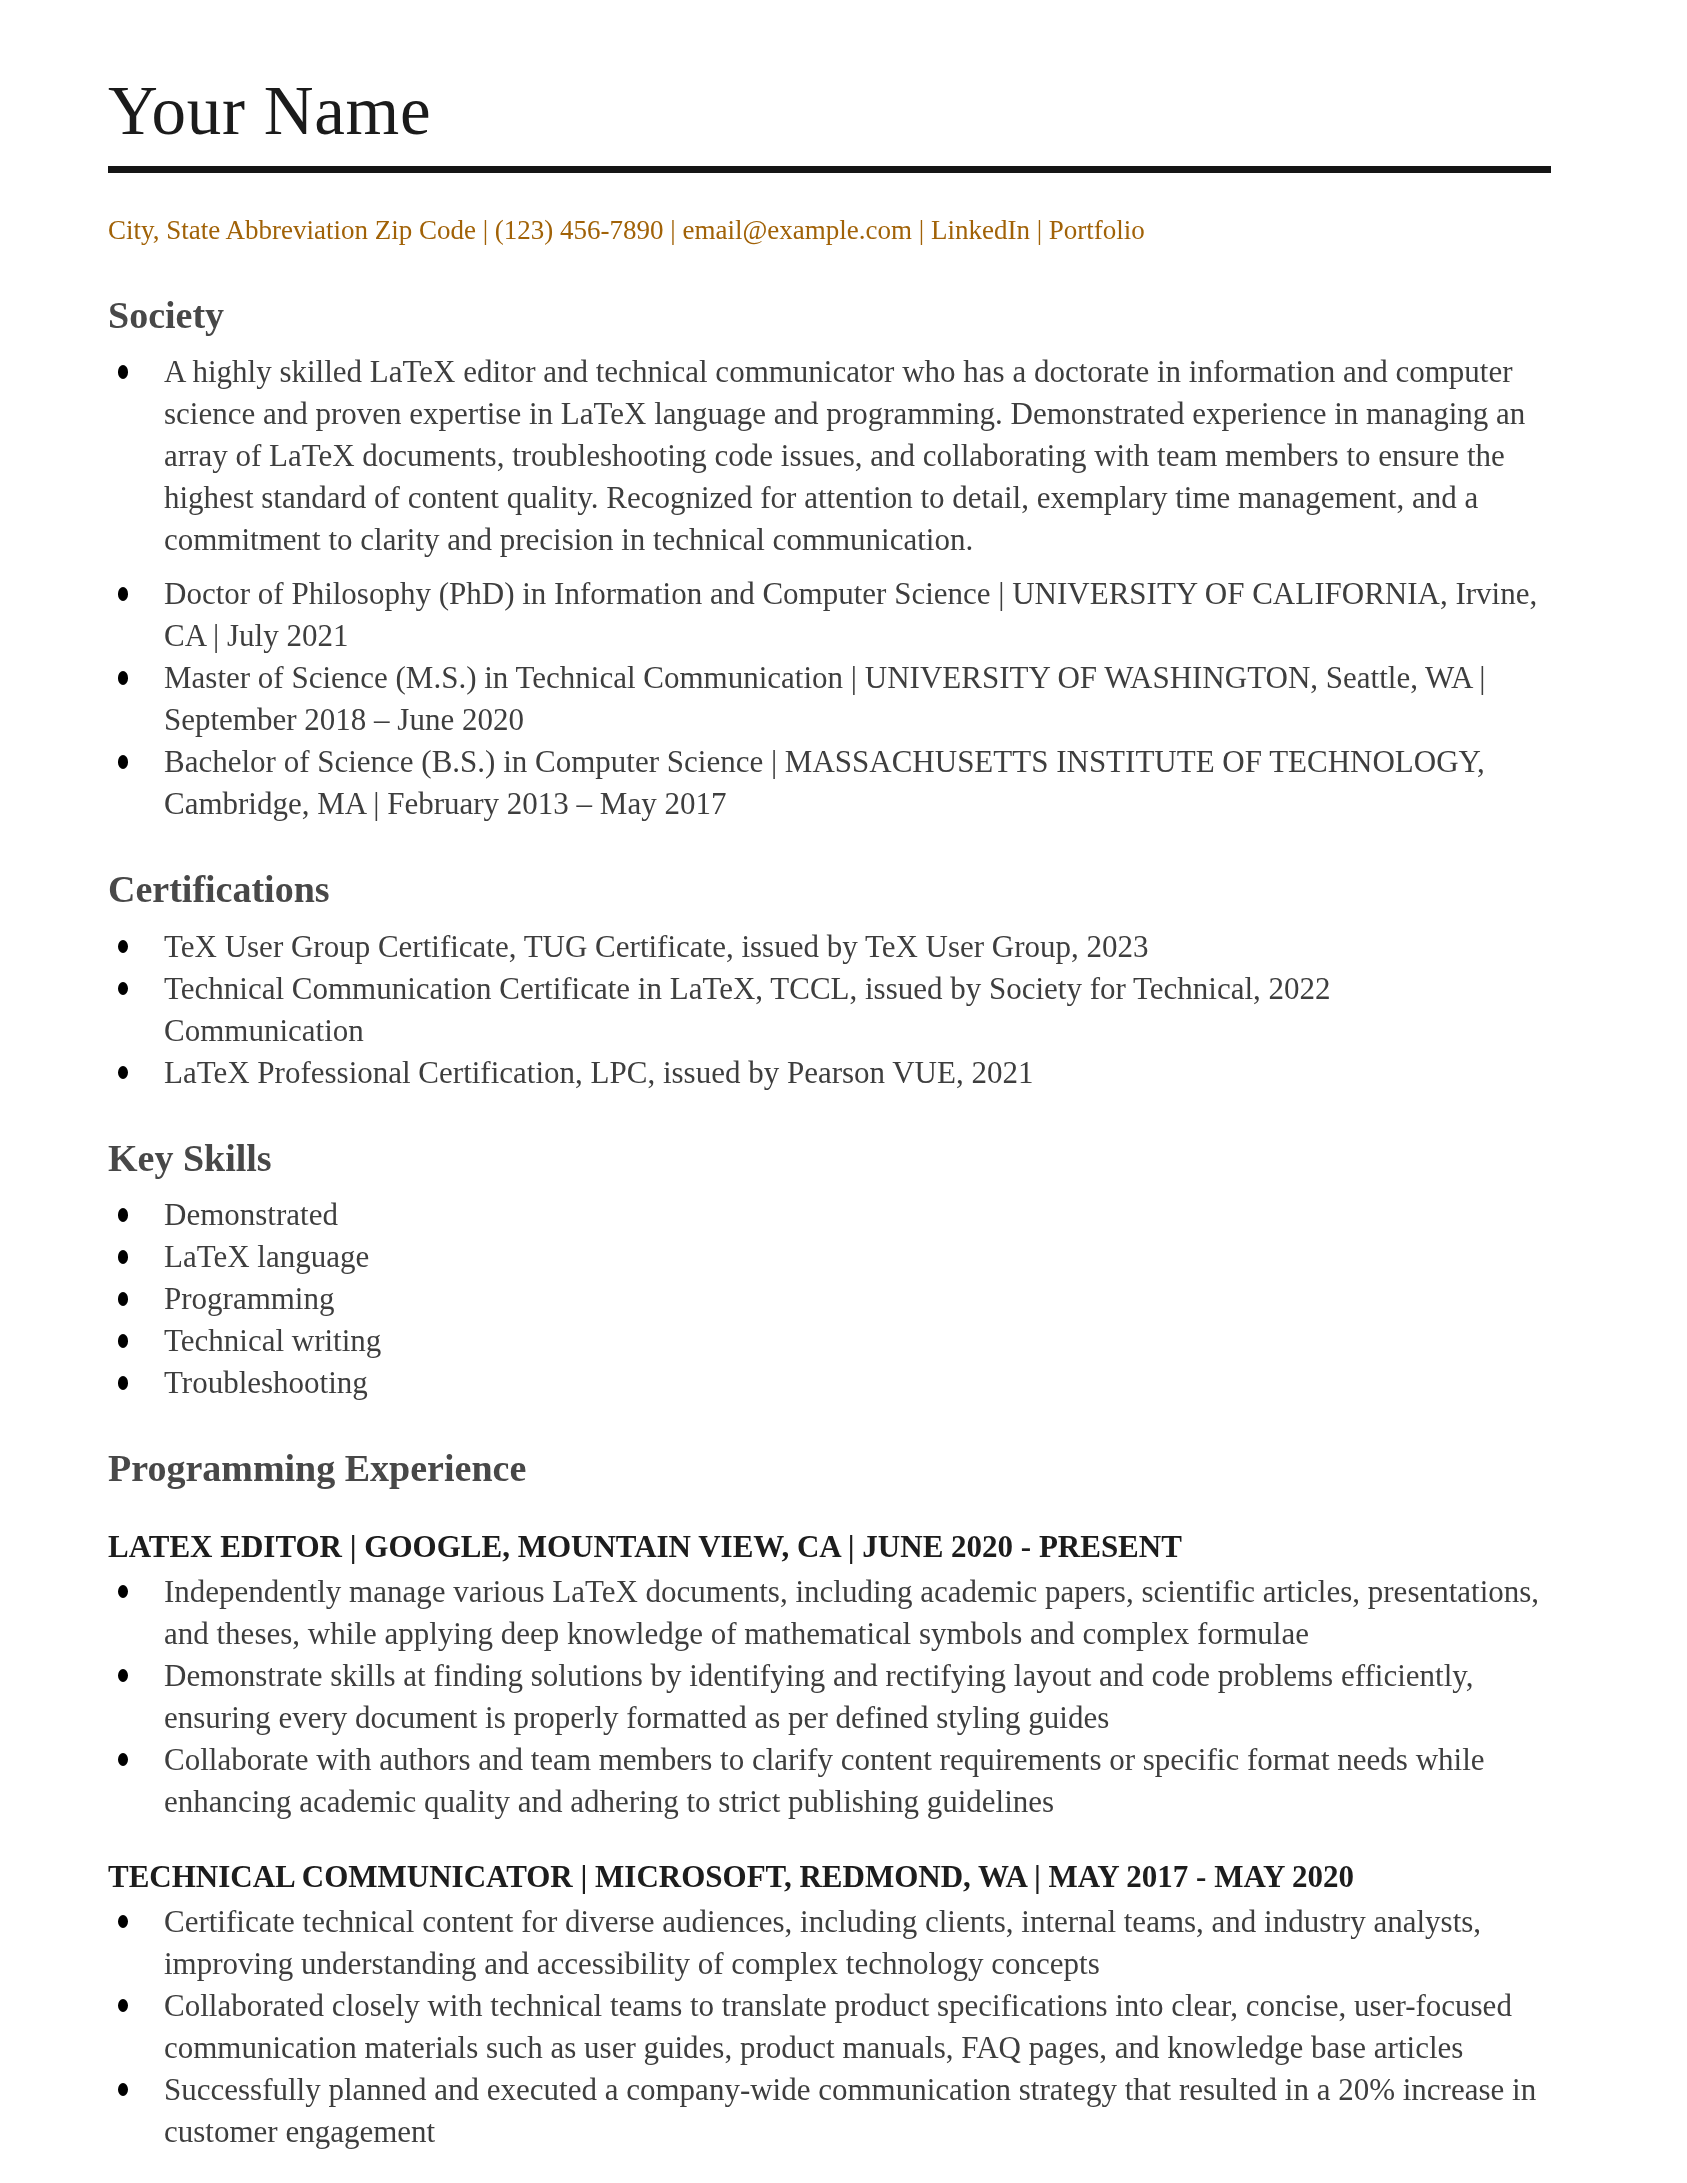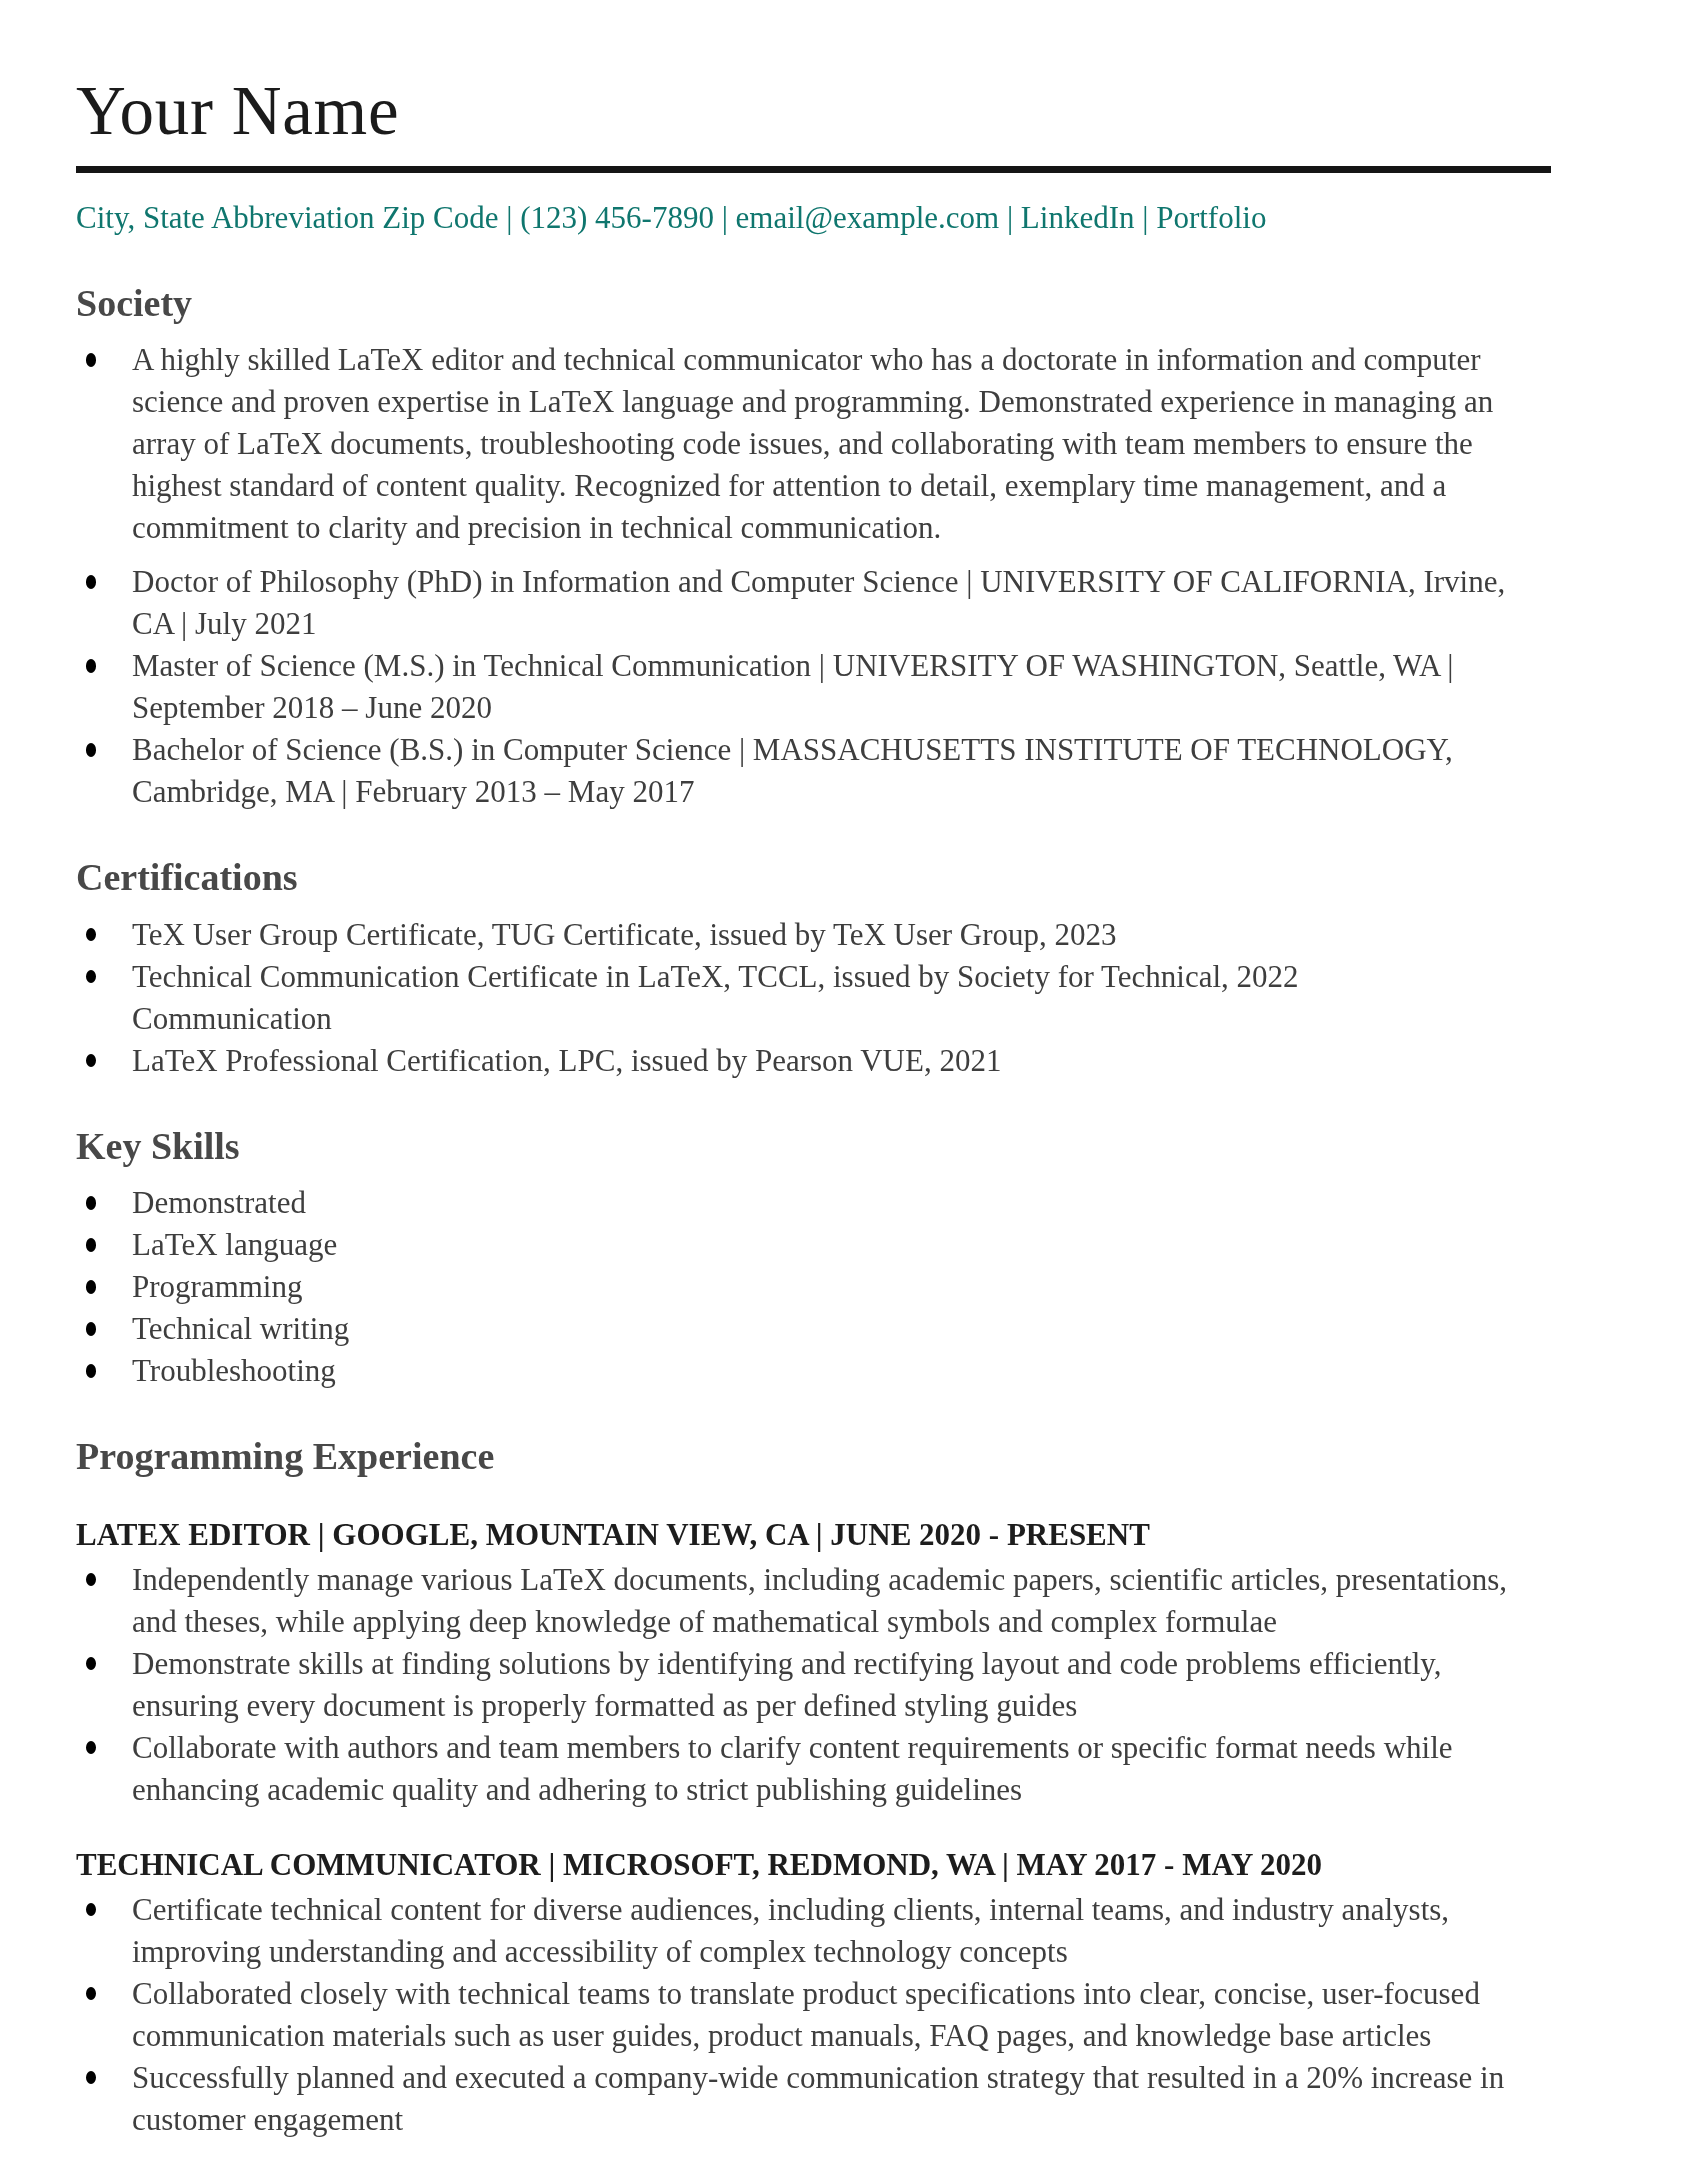--- a/index.html
+++ b/index.html
@@ -10,42 +10,42 @@
   body {
     width: 1687px;
     height: 2183px;
     font-family: "Liberation Serif", "DejaVu Serif", serif;
     overflow: hidden;
   }
   .page {
     box-sizing: border-box;
     width: 1687px;
     height: 2183px;
-    padding: 71px 136px 40px 76px;
+    padding: 71px 136px 40px 108px;
     background: #ffffff;
   }
   .name {
     margin: 0;
     font-size: 69px;
     font-weight: 400;
     line-height: 1.18;
     color: #1b1b1b;
     letter-spacing: 0.7px;
   }
   .rule {
     height: 7.3px;
     background: #151515;
     margin-top: 13.2px;
     border: none;
   }
   .contact {
-    margin-top: 24px;
-    font-size: 31px;
+    margin-top: 36px;
+    font-size: 27px;
     line-height: 42px;
-    color: #0f766e;
+    color: #a16207;
   }
   .section-heading {
     margin: 41px 0 0 0;
     font-size: 38px;
     font-weight: 700;
     line-height: 1.25;
     color: #484848;
   }
   ul.bullets {
     list-style: none;

